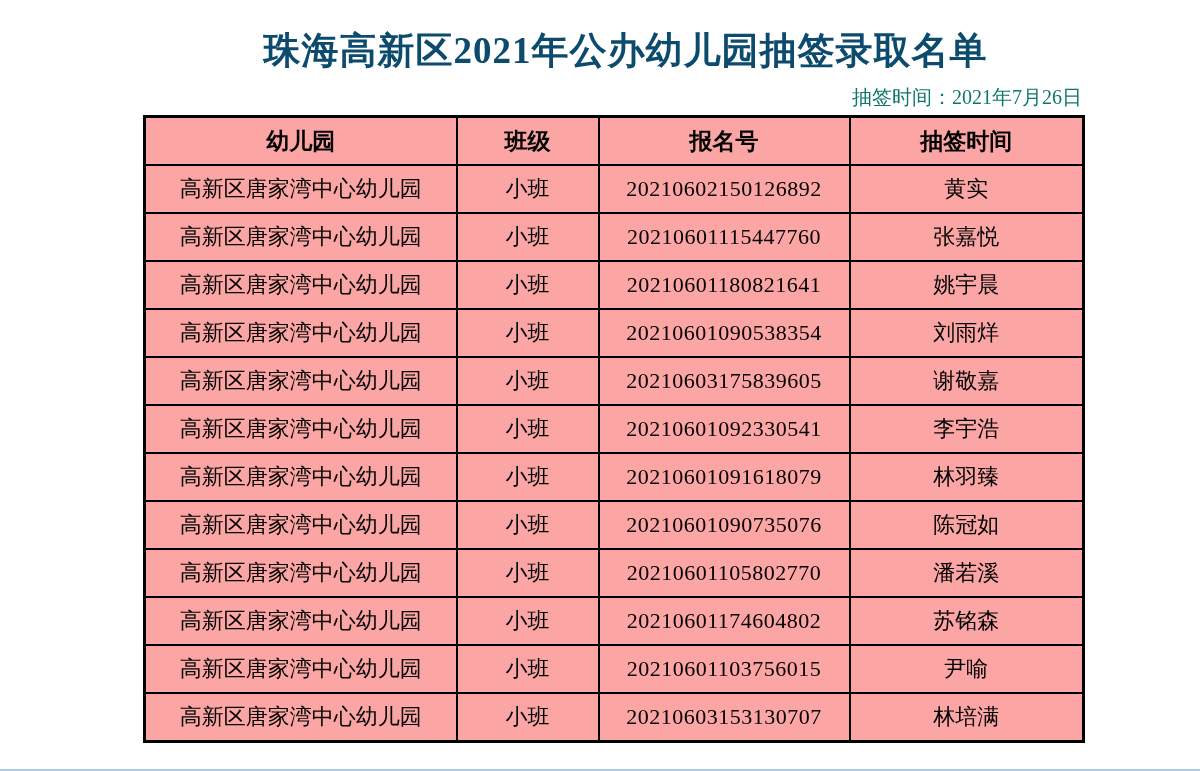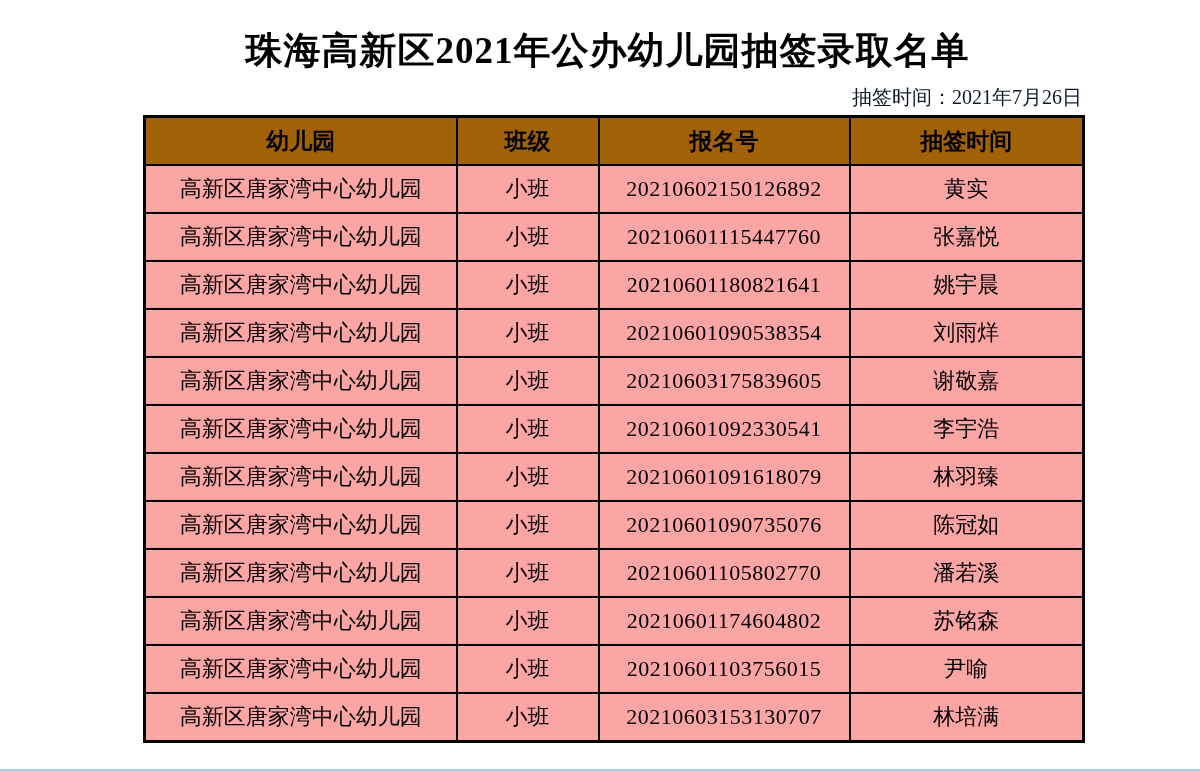--- a/index.html
+++ b/index.html
@@ -13,39 +13,39 @@
     color: #000000;
   }
   #doc {
     position: relative;
     width: 1200px;
     height: 771px;
     background: #ffffff;
   }
   .doc-title {
     position: absolute;
-    left: 138px;
+    left: 156px;
     top: 26px;
     width: 939px;
     text-align: center;
     font-size: 37px;
     font-weight: bold;
     letter-spacing: 1px;
-    color: #000000;
+    color: #0c4a6e;
     white-space: nowrap;
   }
   .doc-subtitle {
     position: absolute;
     left: 143px;
     top: 84px;
     width: 939px;
     text-align: right;
     font-size: 20px;
     font-weight: 500;
-    color: #0f172a;
+    color: #0f766e;
     white-space: nowrap;
   }
   table.roster {
     position: absolute;
     left: 143px;
     top: 115px;
     width: 939px;
     border-collapse: collapse;
     table-layout: fixed;
     border: 3px solid #000000;
@@ -57,21 +57,21 @@
   table.roster th, table.roster td {
     border: 2px solid #000000;
     height: 46px;
     text-align: center;
     vertical-align: middle;
     padding: 0;
     overflow: hidden;
     white-space: nowrap;
   }
   table.roster th {
-    background: #a16207;
+    background: #fca5a5;
     font-size: 23px;
     font-weight: bold;
   }
   table.roster td {
     background: #fca5a5;
     font-size: 22px;
     font-weight: 400;
   }
   td.num-cell {
     font-family: "Liberation Serif", "DejaVu Serif", serif;

